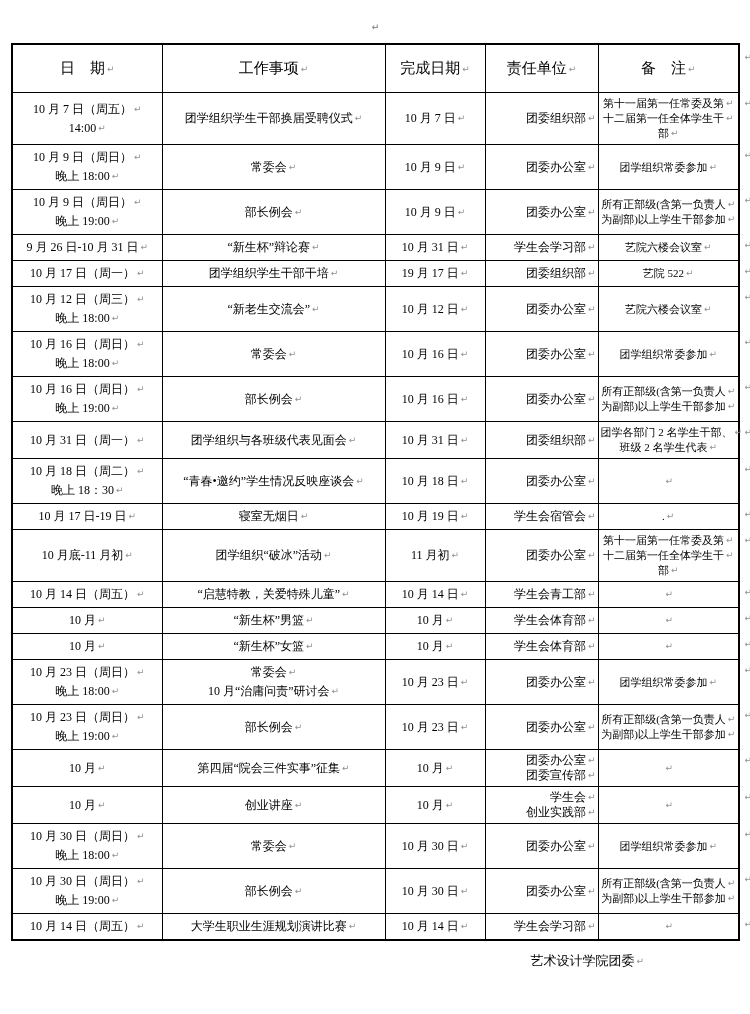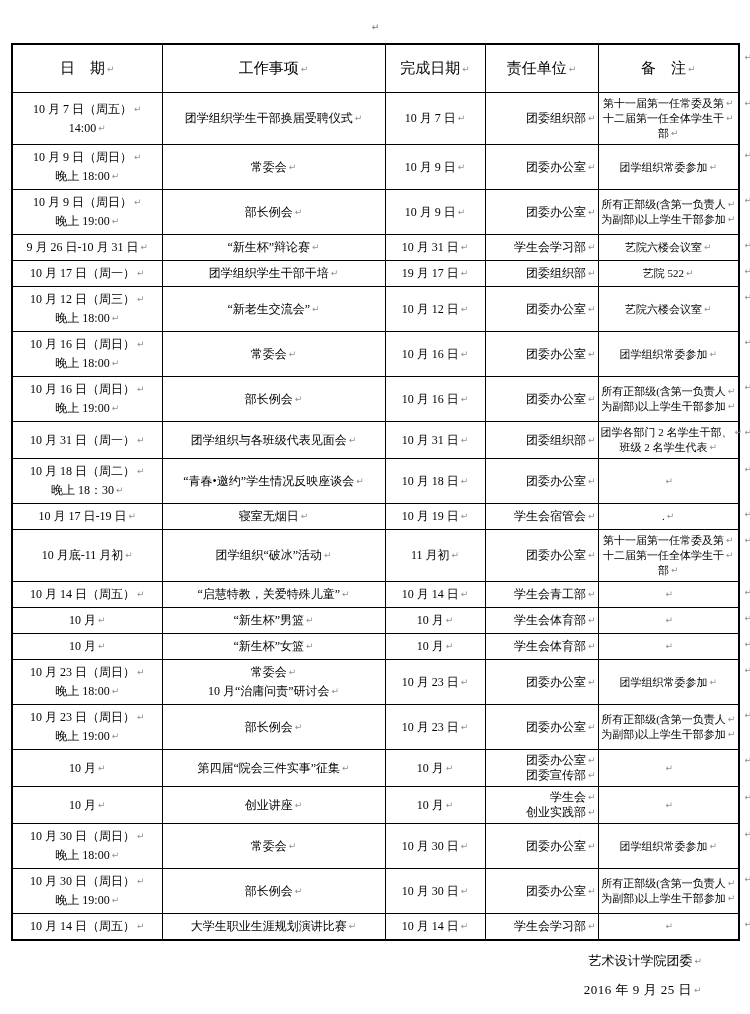--- a/index.html
+++ b/index.html
@@ -72,21 +72,21 @@
   }
 
   .footer-remark {
     margin: 6px 0 0 38px;
     font-size: 12.5px;
     line-height: 17px;
     white-space: nowrap;
   }
   .footer-sign {
     text-align: right;
-    padding-right: 48px;
+    padding-right: 106px;
     font-size: 13px;
   }
   .footer-sign .sig-line { margin-top: 11px; }
   .footer-sign .sig-date { margin-top: 11px; letter-spacing: 0.5px; }
 </style>
 </head>
 <body>
 
 <div class="page">
 
@@ -528,16 +528,15 @@
             <div class="ln"><span></span><span class="pm"></span></div>
             <span class="pm rowend"></span>
           </td>
         </tr>
       </tbody>
   </table>
 
 
   <div class="footer-sign">
     <div class="sig-line"><span>艺术设计学院团委</span><span class="pm"></span></div>
-    <div class="sig-date"><span>2016 年 9 月 25 日</span><span class="pm"></span></div>
   </div>
 
 </div>
 
 </body></html>

